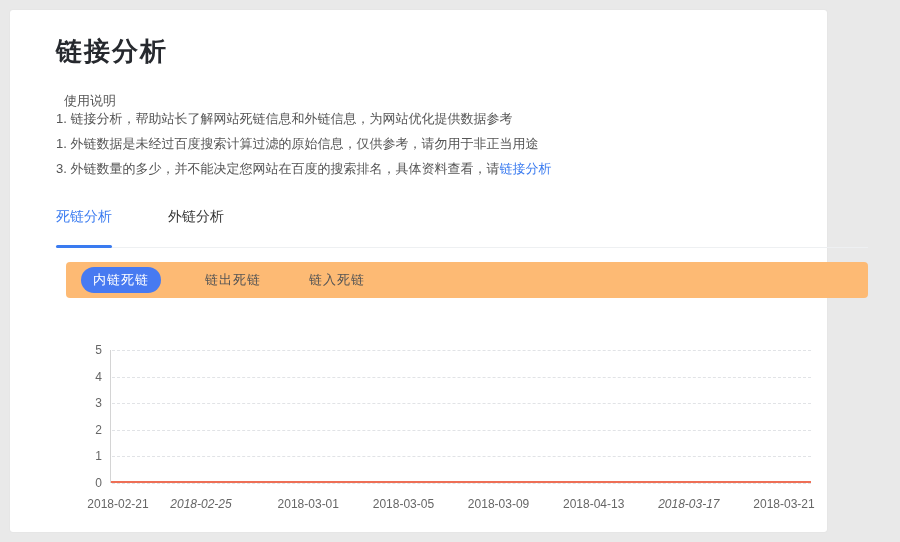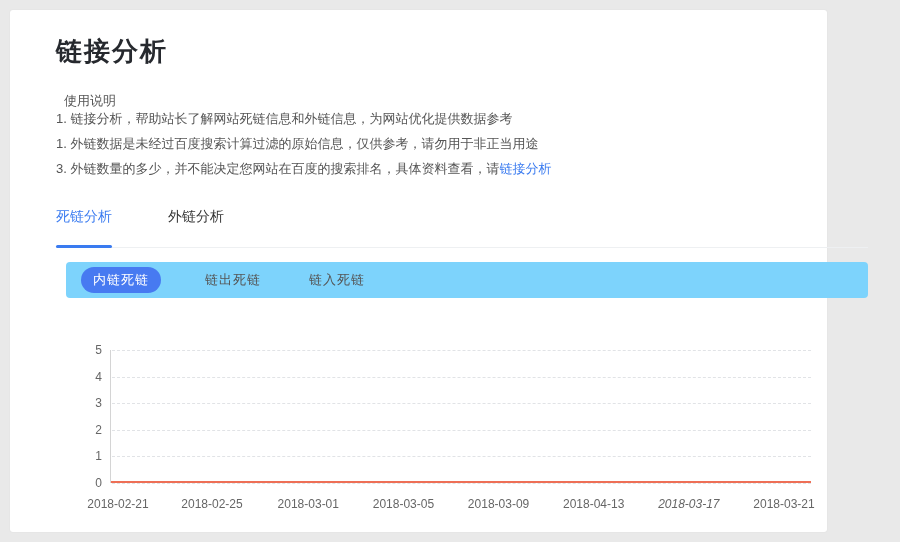--- a/index.html
+++ b/index.html
@@ -32,21 +32,21 @@
     font-size:14px;color:#333;padding-bottom:21px;margin-right:56px;
     cursor:pointer;position:relative;
   }
   .tab.active{color:#3a7bf0;}
   .tab.active::after{
     content:"";position:absolute;left:0;right:0;bottom:-1px;height:3px;
     background:#3a7bf0;border-radius:2px;
   }
   .subtab-bar{
     position:absolute;left:56px;top:252px;width:802px;height:36px;
-    background:#7dd3fc;border-radius:4px;
+    background:#fdba74;border-radius:4px;
     display:flex;align-items:center;
   }
   .pill{
     margin-left:15px;height:26px;min-width:73px;border-radius:13px;
     background:#477af1;color:#fff;font-size:13px;
     display:flex;align-items:center;justify-content:center;
     padding:0 12px;box-sizing:border-box;cursor:pointer;letter-spacing:1px;
   }
   .subtab{font-size:13px;color:#555;cursor:pointer;letter-spacing:1px;}
   .subtab.s1{margin-left:44px;} .subtab.s2{margin-left:48px;}
@@ -109,21 +109,21 @@
           <polyline points="0,132 100,132 200,132 300,132 400,132 500,132 600,132 700,132" fill="none" stroke="#ee6f56" stroke-width="2"></polyline>
         </svg>
       </div>
   <div class="y-label" style="top: 137px;">0</div>
       <div class="y-label" style="top: 110.4px;">1</div>
       <div class="y-label" style="top: 83.8px;">2</div>
       <div class="y-label" style="top: 57.2px;">3</div>
       <div class="y-label" style="top: 30.6px;">4</div>
       <div class="y-label" style="top: 4px;">5</div>
       <div class="x-label" style="left: 108px;">2018-02-21</div>
-      <div class="x-label" style="left: 202px;">2018-02-25</div>
+      <div class="x-label" style="left: 191px; font-style: italic;">2018-02-25</div>
       <div class="x-label" style="left: 298.286px;">2018-03-01</div>
       <div class="x-label" style="left: 393.429px;">2018-03-05</div>
       <div class="x-label" style="left: 488.571px;">2018-03-09</div>
       <div class="x-label" style="left: 583.714px;">2018-04-13</div>
       <div class="x-label" style="left: 678.857px; font-style: italic;">2018-03-17</div>
       <div class="x-label" style="left: 774px;">2018-03-21</div>
     </div>
 
 </div>
 

